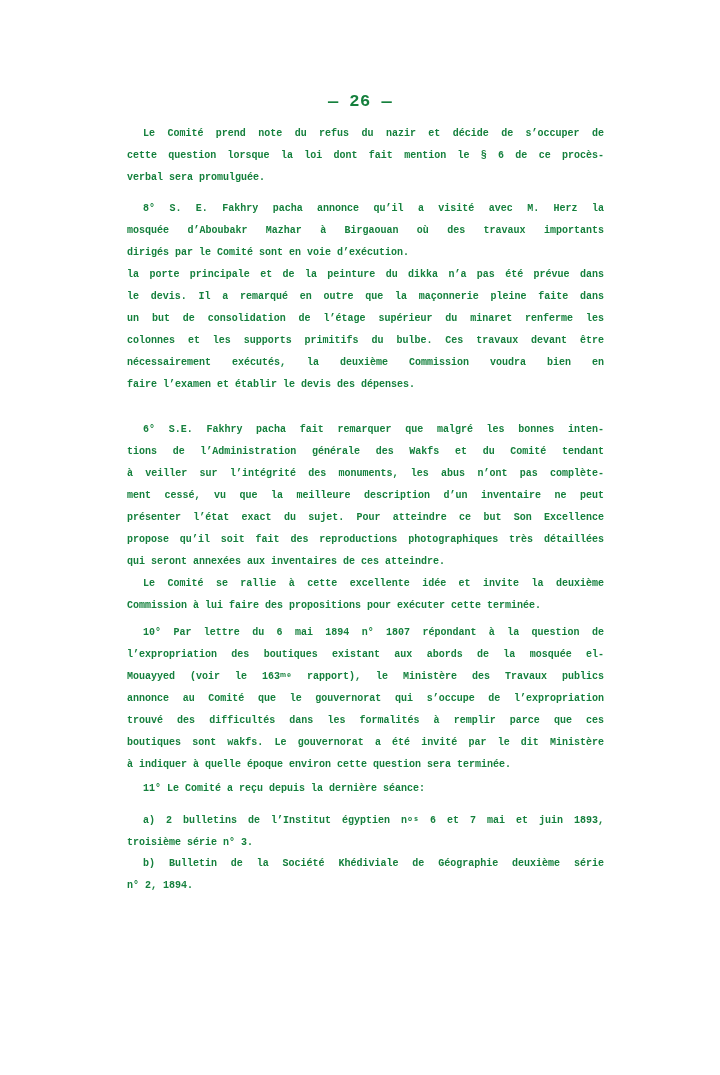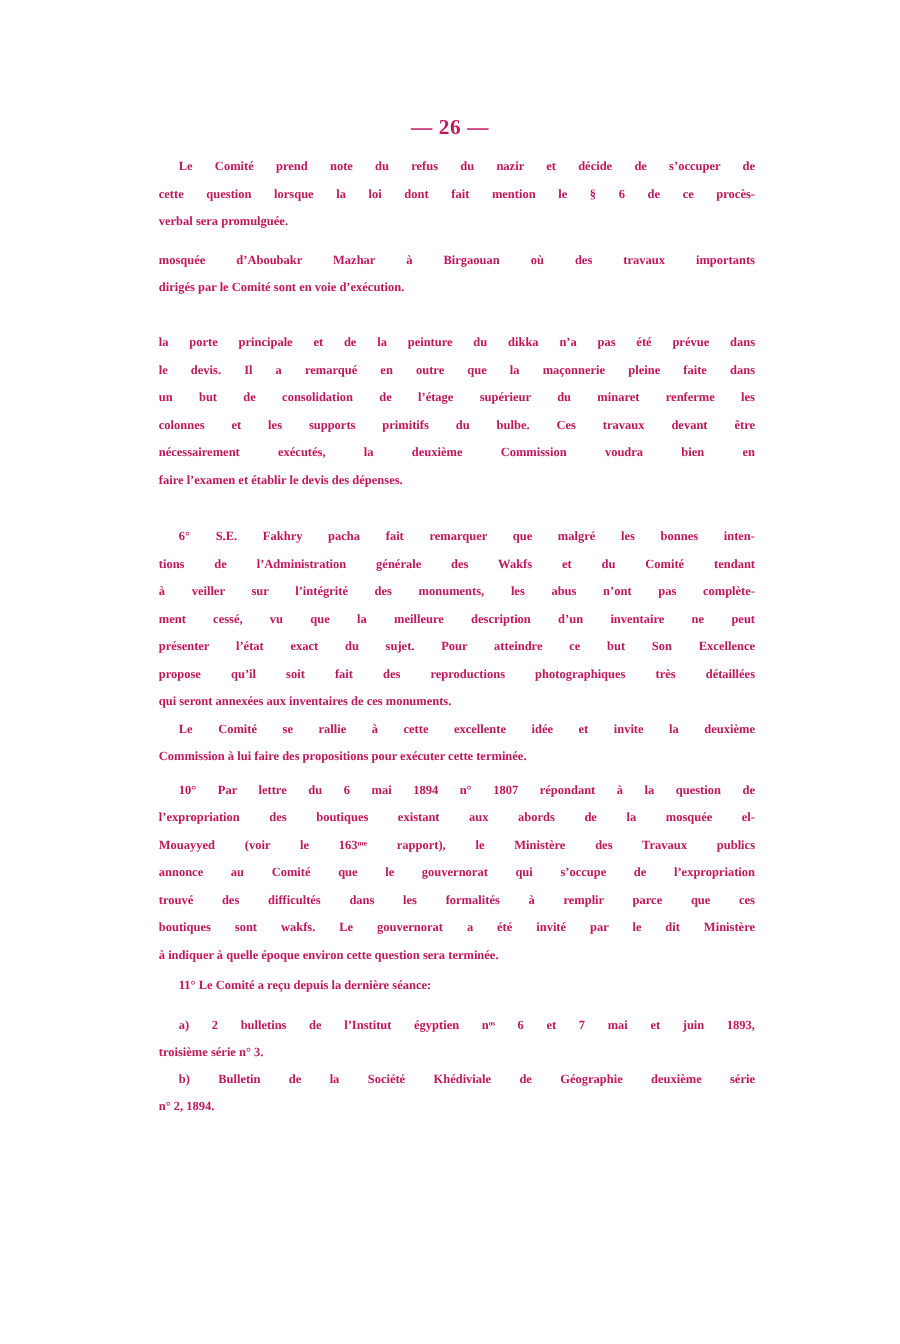--- a/index.html
+++ b/index.html
@@ -1,20 +1,20 @@
 <!DOCTYPE html>
 <html><head>
 <meta charset="utf-8">
 <style>
   html, body { margin: 0; padding: 0; background: #ffffff; }
   body { width: 720px; height: 1075px; position: relative; overflow: hidden; }
   .page {
     position: absolute; left: 0; top: 0; width: 720px; height: 1075px;
-    background: #ffffff; color: #be185d;
-    font-family: Liberation Serif, serif;
+    background: #ffffff; color: #15803d;
+    font-family: Liberation Mono, monospace;
     font-weight: bold;
   }
   .page-number {
     position: absolute; left: 0; width: 720px; top: 92px;
     text-align: center; font-size: 17px; letter-spacing: 0.5px;
   }
   .text-block {
     position: absolute; left: 127px; width: 477px;
     font-size: 10px; line-height: 22px;
   }
@@ -31,41 +31,42 @@
 <div class="page">
   <div class="page-number">— 26 —</div>
 
   <div class="text-block" style="top:123px">
     <span class="line indent">Le Comité prend note du refus du nazir et décide de s’occuper de</span>
     <span class="line">cette question lorsque la loi dont fait mention le § 6 de ce procès-</span>
     <span class="line last">verbal sera promulguée.</span>
   </div>
 
   <div class="text-block" style="top:198px">
+    <span class="line indent">8° S. E. Fakhry pacha annonce qu’il a visité avec M. Herz la</span>
     <span class="line">mosquée d’Aboubakr Mazhar à Birgaouan où des travaux importants</span>
     <span class="line last">dirigés par le Comité sont en voie d’exécution.</span>
   </div>
 
   <div class="text-block" style="top:264px">
     <span class="line">la porte principale et de la peinture du dikka n’a pas été prévue dans</span>
     <span class="line">le devis. Il a remarqué en outre que la maçonnerie pleine faite dans</span>
     <span class="line">un but de consolidation de l’étage supérieur du minaret renferme les</span>
     <span class="line">colonnes et les supports primitifs du bulbe. Ces travaux devant être</span>
     <span class="line">nécessairement exécutés, la deuxième Commission voudra bien en</span>
     <span class="line last">faire l’examen et établir le devis des dépenses.</span>
   </div>
 
   <div class="text-block" style="top:419px">
     <span class="line indent">6° S.E. Fakhry pacha fait remarquer que malgré les bonnes inten-</span>
     <span class="line">tions de l’Administration générale des Wakfs et du Comité tendant</span>
     <span class="line">à veiller sur l’intégrité des monuments, les abus n’ont pas complète-</span>
     <span class="line">ment cessé, vu que la meilleure description d’un inventaire ne peut</span>
     <span class="line">présenter l’état exact du sujet. Pour atteindre ce but Son Excellence</span>
     <span class="line">propose qu’il soit fait des reproductions photographiques très détaillées</span>
-    <span class="line last">qui seront annexées aux inventaires de ces monuments.</span>
+    <span class="line last">qui seront annexées aux inventaires de ces atteindre.</span>
   </div>
 
   <div class="text-block" style="top:573px">
     <span class="line indent">Le Comité se rallie à cette excellente idée et invite la deuxième</span>
     <span class="line last">Commission à lui faire des propositions pour exécuter cette terminée.</span>
   </div>
 
   <div class="text-block" style="top:622px">
     <span class="line indent">10° Par lettre du 6 mai 1894 n° 1807 répondant à la question de</span>
     <span class="line">l’expropriation des boutiques existant aux abords de la mosquée el-</span>

